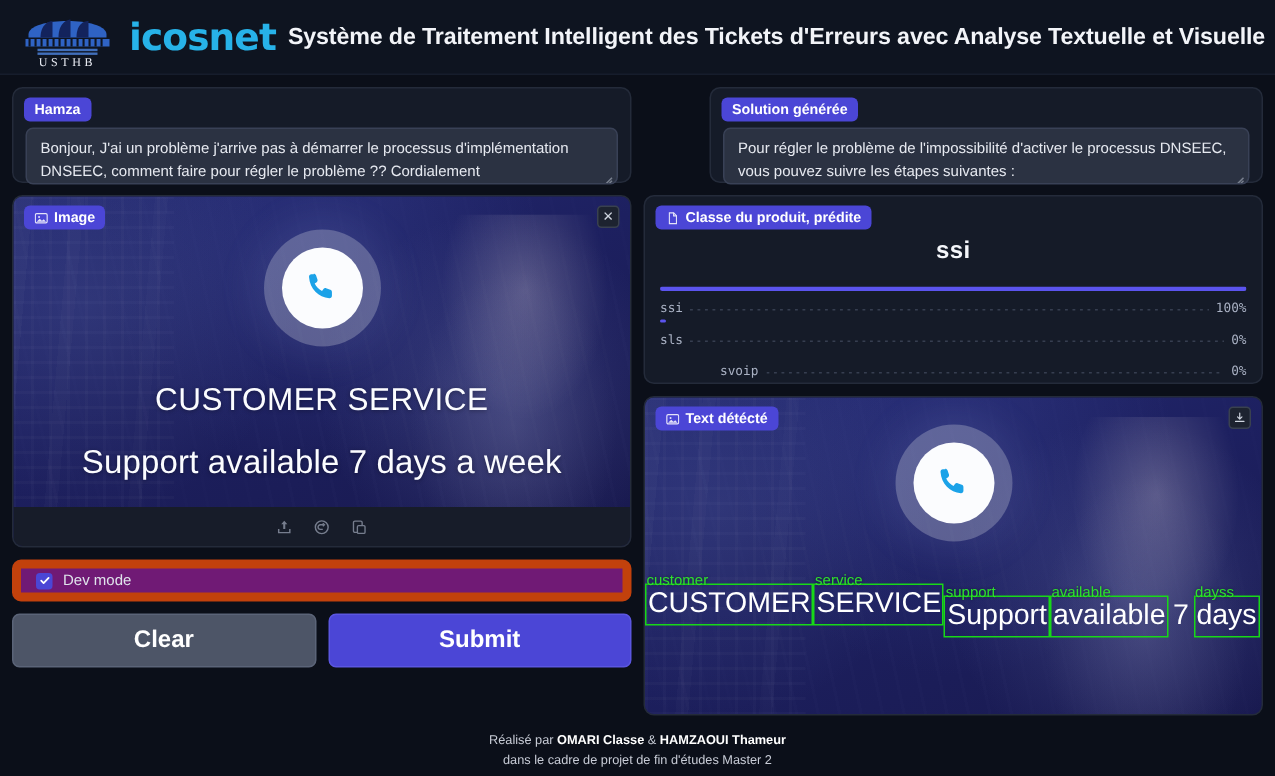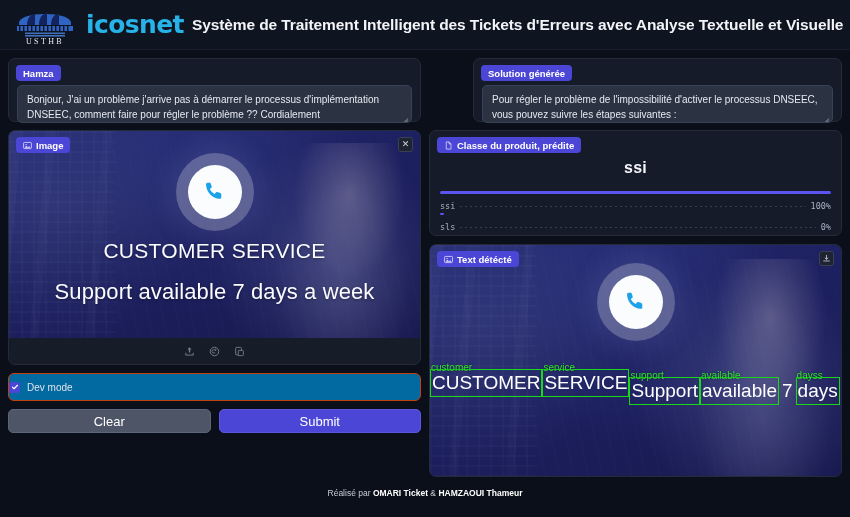--- a/index.html
+++ b/index.html
@@ -157,21 +157,21 @@
   .phone-inner {
     width: 54px; height: 54px; border-radius: 50%;
     background: #fbfcfe;
     display: flex; align-items: center; justify-content: center;
   }
   .phone-inner svg { display: block; }
 
   .hero-line1 {
     position: relative;
     color: #fbfcff; font-size: 21px; font-weight: 400;
-    letter-spacing: .3px; margin-top: 8px;
+    letter-spacing: .3px; margin-top: 24px;
     text-shadow: 0 1px 3px rgba(0,0,0,.35);
   }
   .hero-line2 {
     position: relative;
     color: #fbfcff; font-size: 22px; font-weight: 400;
     letter-spacing: .1px; margin-top: 16px;
     text-shadow: 0 1px 3px rgba(0,0,0,.35);
   }
 
   .imgtools {
@@ -188,47 +188,48 @@
     border: 1px solid #39414f;
     border-radius: 3px;
     display: flex; align-items: center; justify-content: center;
     color: #cfd5e0; font-size: 9px; line-height: 1;
     z-index: 6;
   }
 
   
   .devrow {
     height: 28px;
-    background: #0369a1;
-    border: 1px solid #c2410c;
+    background: #701a75;
+    border: 6px solid #c2410c;
     border-radius: 6px;
     display: flex; align-items: center;
+    padding-left: 10px;
     gap: 7px;
   }
   .cb {
     width: 11px; height: 11px; border-radius: 2.5px;
     background: #4b46d6;
     display: flex; align-items: center; justify-content: center;
   }
   .cb svg { display: block; }
   .devlabel { color: #dfe3eb; font-size: 10px; }
 
   
   .btnrow { display: flex; gap: 8px; }
   .btn {
-    flex: 1; height: 24px; border-radius: 5px;
+    flex: 1; height: 36px; border-radius: 5px;
     display: flex; align-items: center; justify-content: center;
-    font-size: 13px; font-weight: 400; color: #ffffff;
+    font-size: 16px; font-weight: 700; color: #ffffff;
     border: 1px solid transparent;
   }
   .btn-clear  { background: #4d5567; border-color: #5b6478; }
   .btn-submit { background: #4b46d6; border-color: #5b56e0; }
 
   
-  .classpanel { padding: 24px 10px 10px 10px; height: 106px; }
+  .classpanel { padding: 24px 10px 10px 10px; height: 126px; }
   .class-title {
     text-align: center; color: #f4f6fa;
     font-size: 16px; font-weight: 700; letter-spacing: .2px;
     margin: 4px 0 14px 0;
   }
   .track { height: 3px; background: #222a3a; border-radius: 2px; overflow: hidden; }
   .track > i { display: block; height: 100%; background: #5b54ee; }
   .lbl-row {
     display: flex; align-items: center; gap: 5px;
     font-family: "DejaVu Sans Mono", monospace;
@@ -503,15 +504,16 @@
             </span>
           </div>
         </div>
       </div>
     </div>
   </div>
 </div>
 
 <div class="footer">
   <div>
-    <span>Réalisé par </span><b>OMARI Ticket</b><span> &amp; </span><b>HAMZAOUI Thameur</b>
+    <span>Réalisé par </span><b>OMARI Classe</b><span> &amp; </span><b>HAMZAOUI Thameur</b>
   </div>
+  <div>dans le cadre de projet de fin d'études Master 2</div>
 </div>
 
 </body></html>

